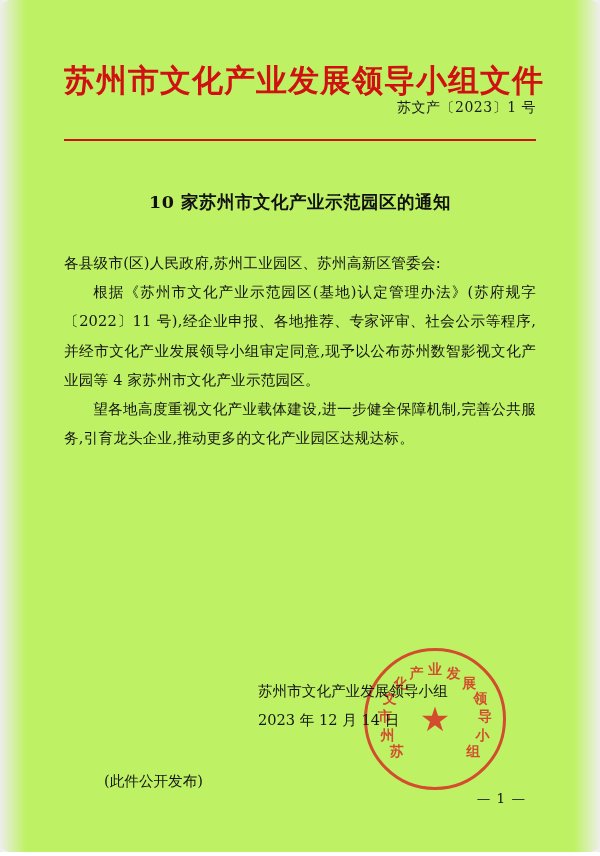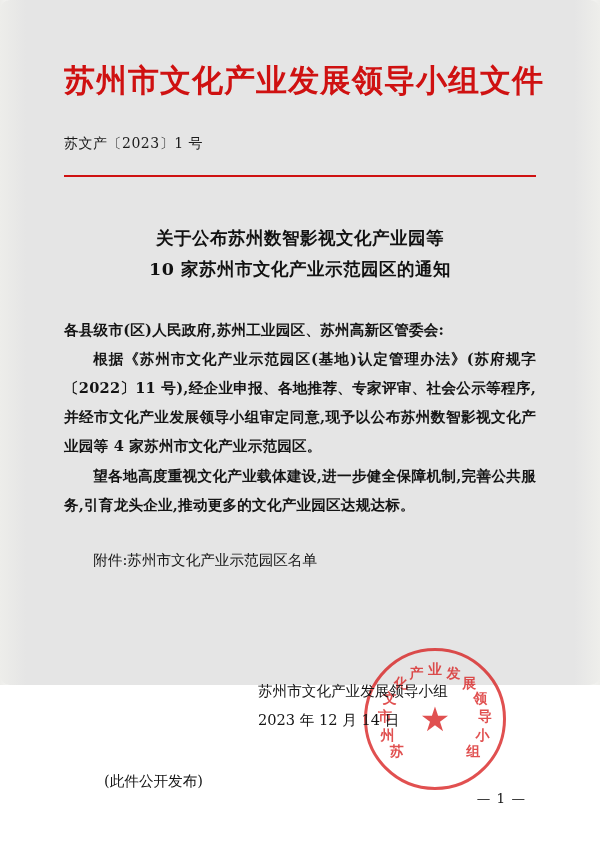--- a/index.html
+++ b/index.html
@@ -9,22 +9,22 @@
   }
   body {
     width: 600px;
     height: 856px;
     font-family: "DejaVu Serif", "Liberation Serif", serif;
     overflow: hidden;
   }
   #doc {
     position: relative;
     width: 600px;
-    height: 685px;
-    background: #e5e5e5;
+    height: 852px;
+    background: #bef264;
     box-sizing: border-box;
     border-radius: 10px;
   }
   
   #doc::before {
     content: "";
     position: absolute;
     left: 0; top: 0; bottom: 0;
     width: 26px;
     background: linear-gradient(to right, #ededea, rgba(255,255,255,0));
@@ -53,22 +53,21 @@
     color: #cf1111;
     font-family: "DejaVu Serif", "Liberation Serif", serif;
     font-weight: bold;
     font-size: 31px;
     letter-spacing: 1px;
     line-height: 1.2;
     white-space: nowrap;
   }
 
   .doc-number {
-    margin-top: 36px;
-    text-align: left;
+    text-align: right;
     color: #1b1b1b;
     font-size: 14px;
     letter-spacing: 0.5px;
   }
 
   .red-rule {
     margin-top: 22px;
     height: 2.2px;
     background: #cf1111;
   }
@@ -85,21 +84,20 @@
   .subject div { white-space: nowrap; }
 
   .body-text {
     margin-top: 30px;
     font-size: 14.6px;
     line-height: 2.0;
     color: #141414;
     text-align: justify;
     text-justify: inter-ideograph;
     letter-spacing: 0.2px;
-    font-weight: bold;
   }
   .body-text p {
     margin: 0;
   }
   .indent2 { text-indent: 2em; }
 
   .attachment {
     margin-top: 26px;
     font-size: 14.6px;
     line-height: 2.0;
@@ -193,31 +191,29 @@
 
   <div class="page-inner">
 
     <div class="doc-title">苏州市文化产业发展领导小组文件</div>
 
     <div class="doc-number">苏文产〔2023〕1 号</div>
 
     <div class="red-rule"></div>
 
     <div class="subject">
-      <div>关于公布苏州数智影视文化产业园等</div>
       <div>10 家苏州市文化产业示范园区的通知</div>
     </div>
 
     <div class="body-text">
       <p>各县级市(区)人民政府,苏州工业园区、苏州高新区管委会:</p>
       <p class="indent2">根据《苏州市文化产业示范园区(基地)认定管理办法》(苏府规字〔2022〕11 号),经企业申报、各地推荐、专家评审、社会公示等程序,并经市文化产业发展领导小组审定同意,现予以公布苏州数智影视文化产业园等 4 家苏州市文化产业示范园区。</p>
       <p class="indent2">望各地高度重视文化产业载体建设,进一步健全保障机制,完善公共服务,引育龙头企业,推动更多的文化产业园区达规达标。</p>
     </div>
 
-    <div class="attachment">附件:苏州市文化产业示范园区名单</div>
 
     <div class="seal">
       <div class="ring-text" id="seal-ring">
           <span style="transform: rotate(-130deg) translate(0px, -50px) rotate(130deg);">苏</span>
           <span style="transform: rotate(-108.333deg) translate(0px, -50px) rotate(108.333deg);">州</span>
           <span style="transform: rotate(-86.6667deg) translate(0px, -50px) rotate(86.6667deg);">市</span>
           <span style="transform: rotate(-65deg) translate(0px, -50px) rotate(65deg);">文</span>
           <span style="transform: rotate(-43.3333deg) translate(0px, -50px) rotate(43.3333deg);">化</span>
           <span style="transform: rotate(-21.6667deg) translate(0px, -50px) rotate(21.6667deg);">产</span>
           <span style="transform: rotate(0deg) translate(0px, -50px) rotate(0deg);">业</span>

